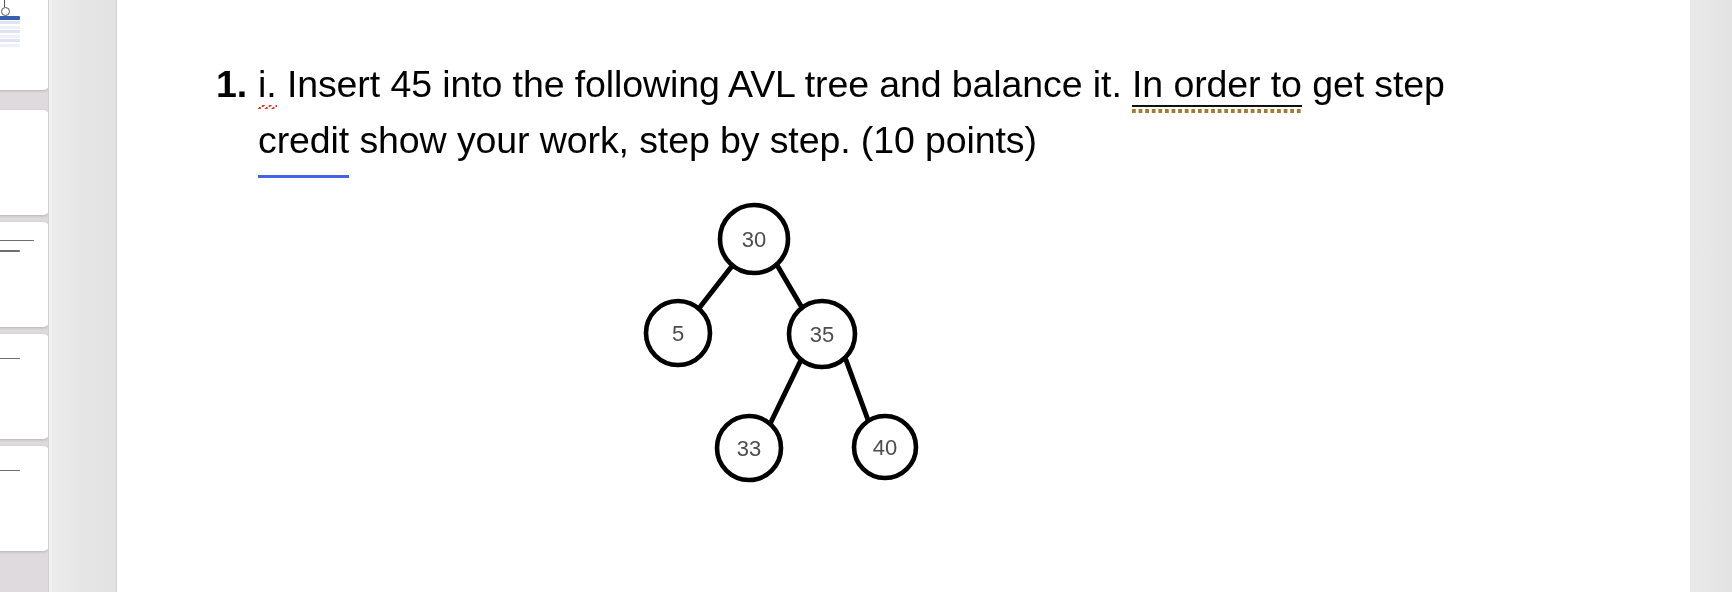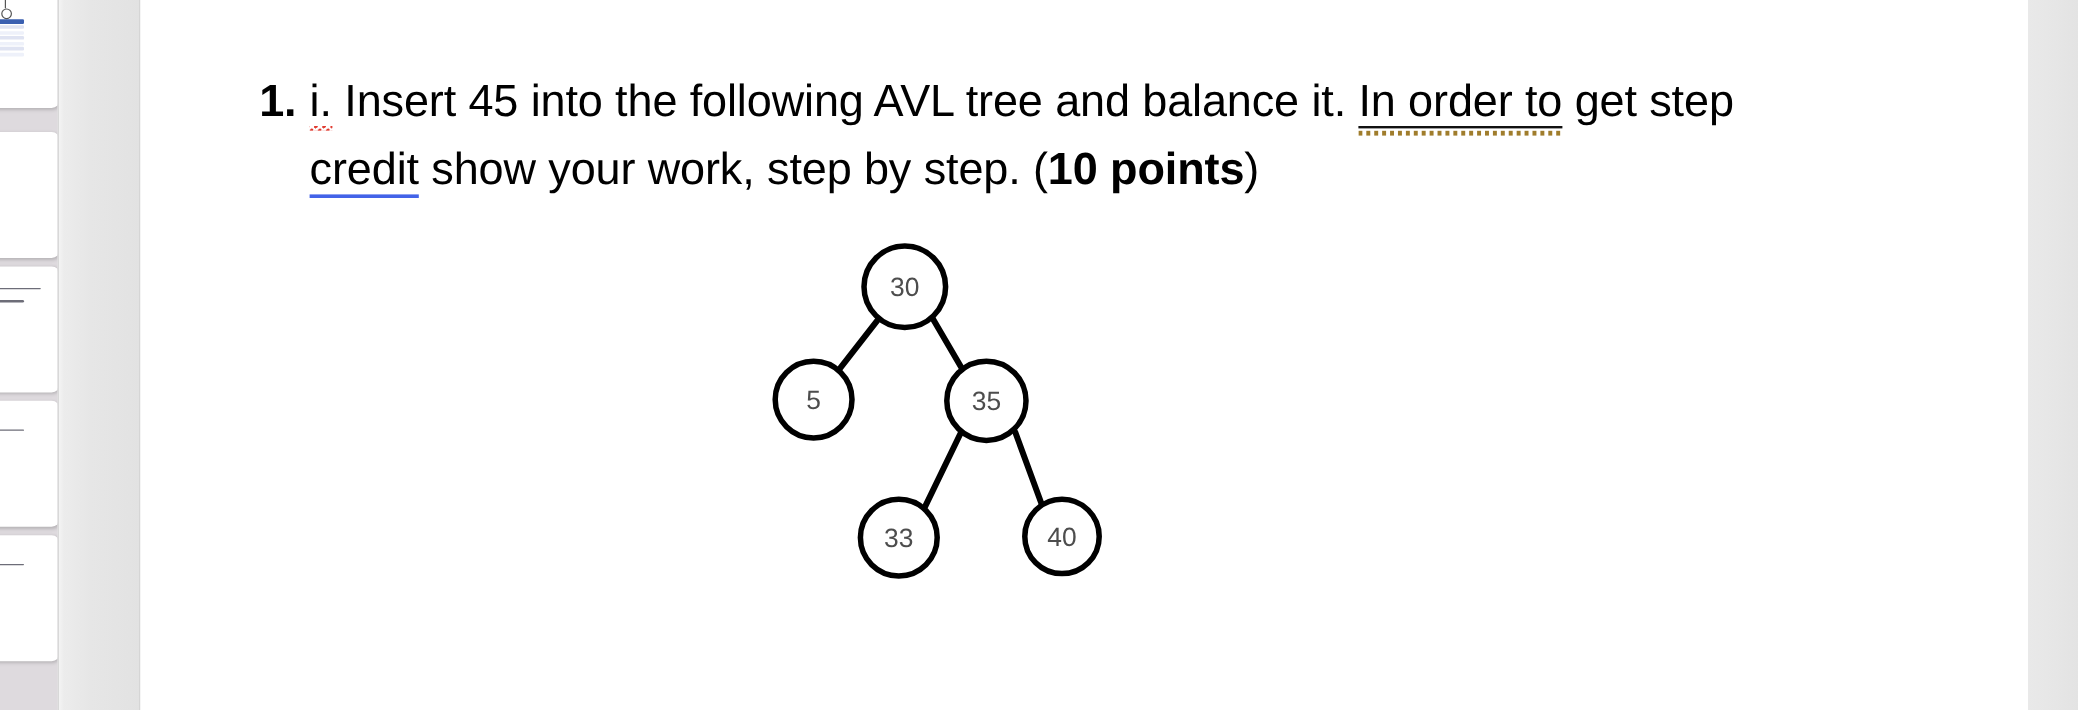--- a/index.html
+++ b/index.html
@@ -98,23 +98,23 @@
   }
   .grammar:after{
     content:"";
     position:absolute;left:0;right:0;bottom:-8px;height:4px;
     background-image:linear-gradient(90deg,#a07d2c 0 3.4px,transparent 3.4px 6.6px);
     background-size:6.6px 4px;
     background-repeat:repeat-x;
   }
   .blue-ul{
     border-bottom:3px solid #4363e8;
-    padding-bottom:1px;
-  }
-  .bold{font-weight:700;}
+    padding-bottom:14px;
+  }
+  .bold{font-weight:400;}
 
   
   .tree{
     position:absolute;left:389px;top:188px;width:340px;height:320px;
   }
   .tree svg{display:block;}
   .node-text{
     font-family:"Liberation Sans","DejaVu Sans",sans-serif;
     font-size:22px;
     fill:#4d4d4d;

